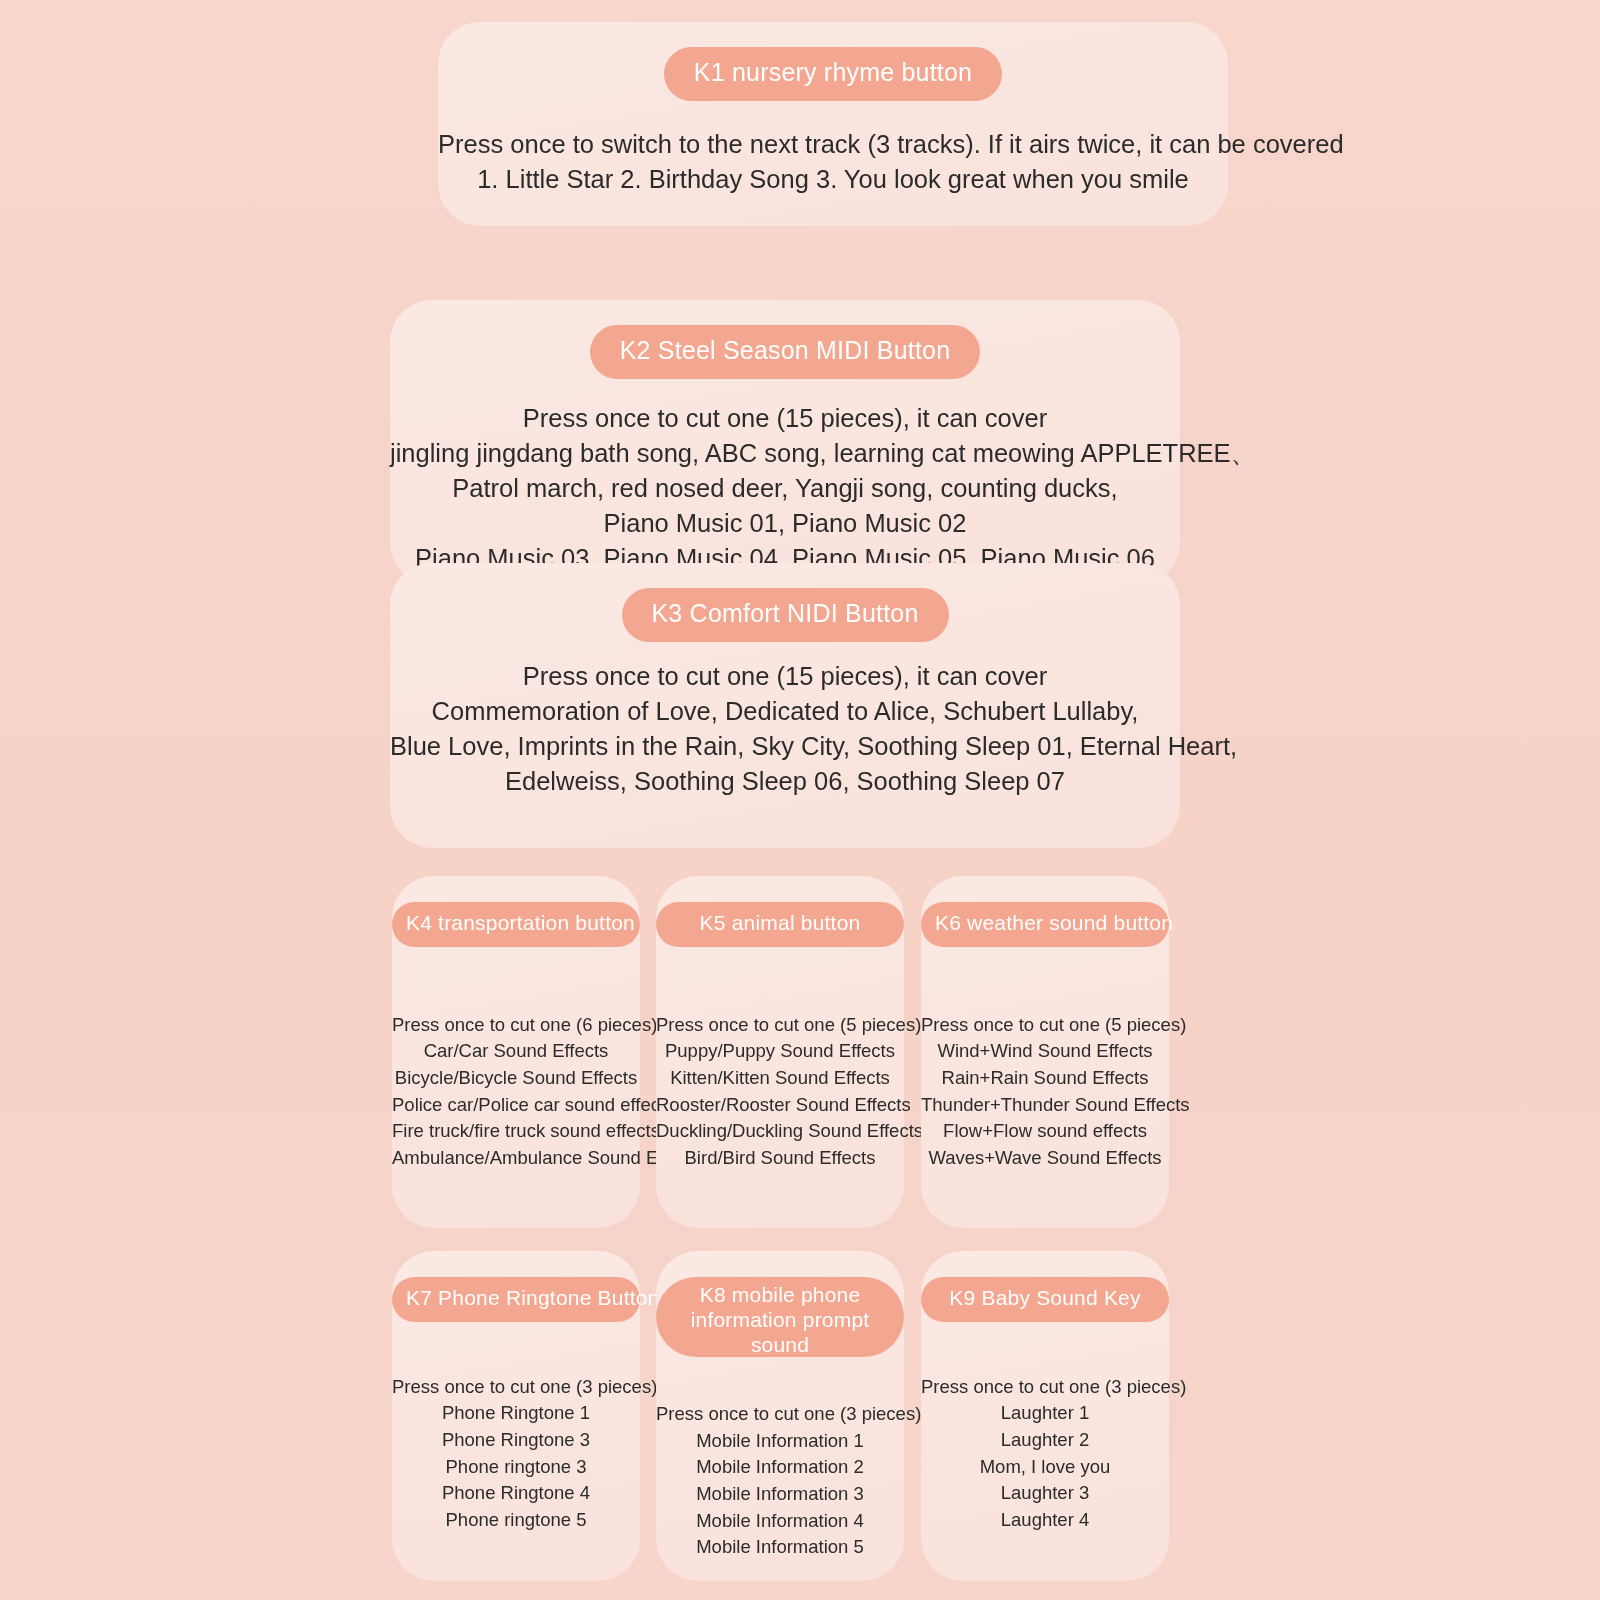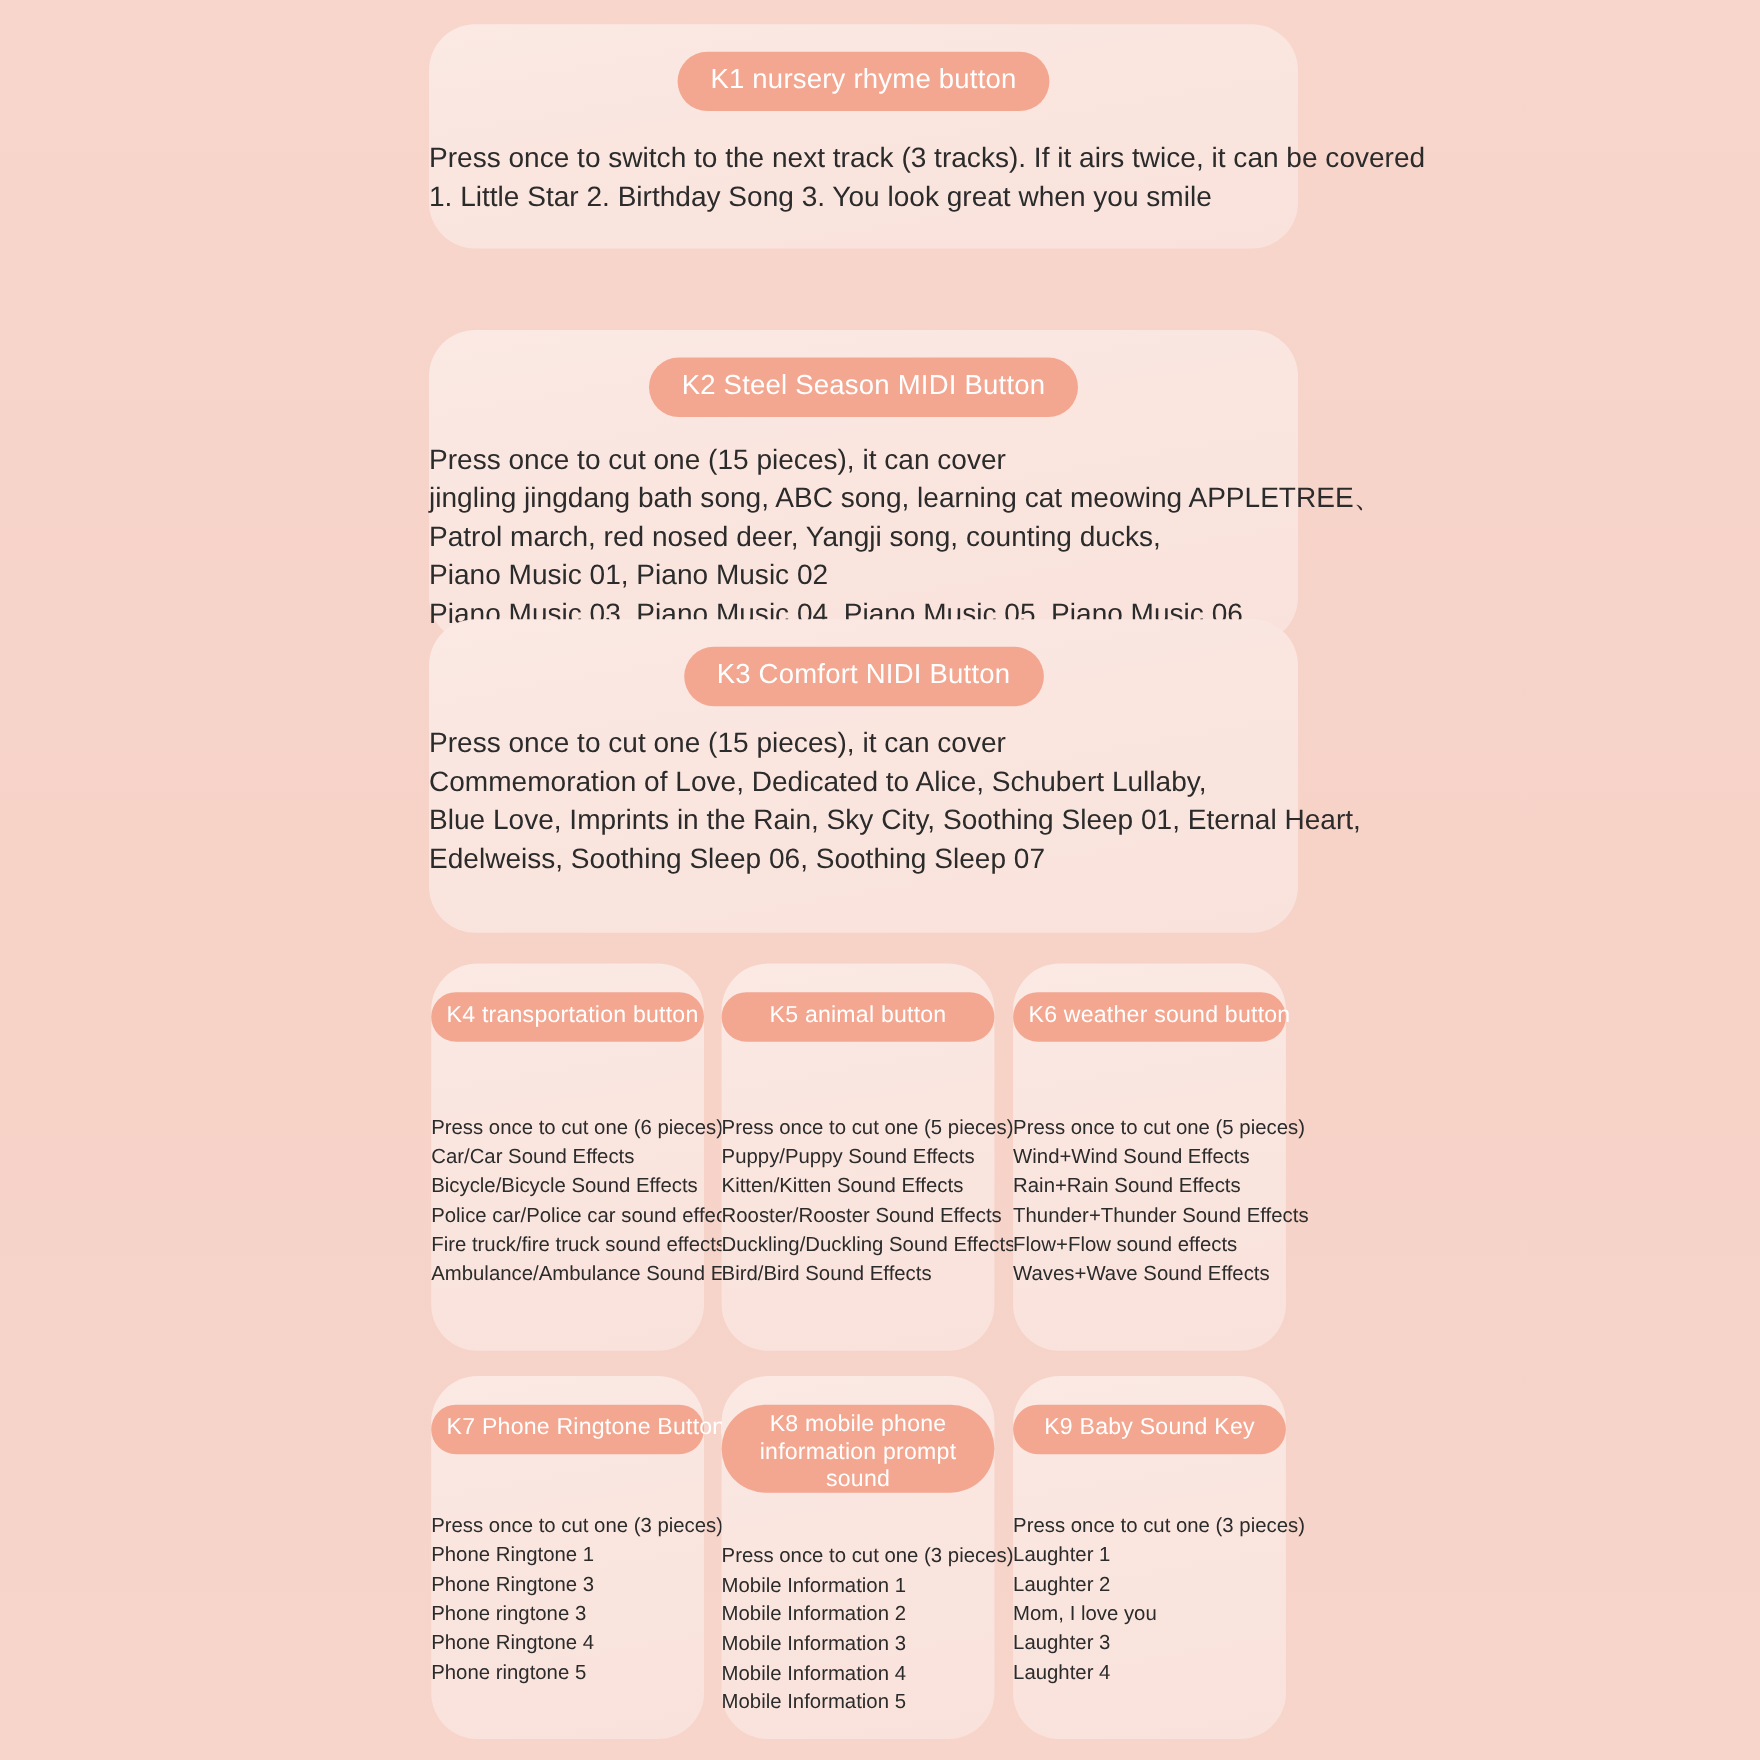--- a/index.html
+++ b/index.html
@@ -67,39 +67,39 @@
     overflow: visible;
   }
   .pill.grid-pill.two-line {
     white-space: normal;
     padding: 6px 10px 0;
   }
 
   
   .body-lines {
     color: #2b2b2b;
-    text-align: left;
+    text-align: center;
     width: 100%;
   }
   .card.wide .body-lines {
     font-size: 25.5px;
     line-height: 35px;
     margin-top: 22px;
   }
   .card.wide .body-lines .line { white-space: nowrap; }
 
   .card.small .body-lines {
     font-size: 18.5px;
     line-height: 26.6px;
     margin-top: 52px;
   }
   .card.small .body-lines .line { white-space: nowrap; }
 
   
-  #card-k1 { top: 22px;   height: 204px; }
+  #card-k1 { top: 22px;   height: 204px; margin-left: 48px; }
   #card-k2 { top: 252px;  height: 285px; margin-top: 48px; }
   #card-k3 { top: 563px;  height: 285px; }
 
   .card.small { width: 248px; }
   .col-1 { left: 2px; }
   .col-2 { left: 266px; }
   .col-3 { left: 531px; }
   .row-a { top: 876px;  height: 352px; gap: 13px; }
   .row-b { top: 1251px; height: 330px; }
 

